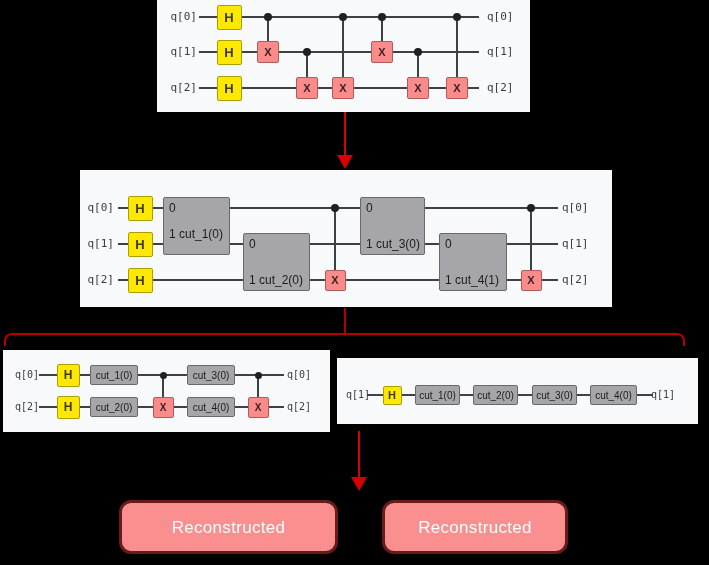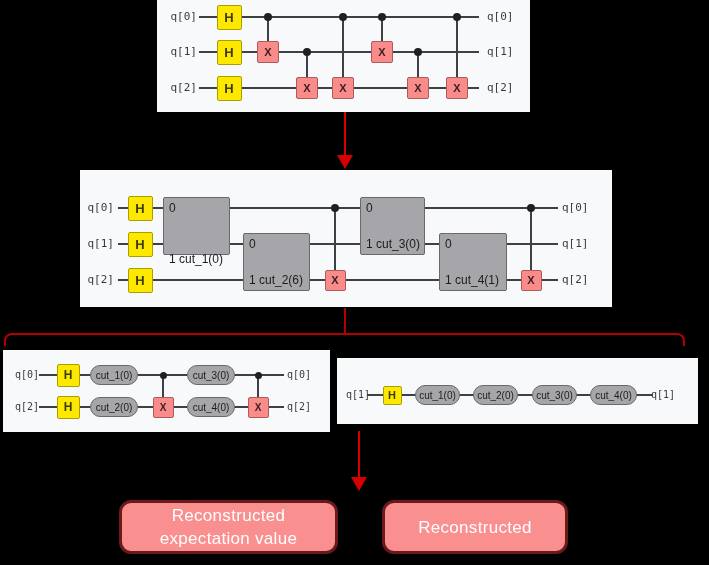--- a/index.html
+++ b/index.html
@@ -18,21 +18,21 @@
     position:absolute;display:flex;align-items:center;justify-content:center;
     box-sizing:border-box;border-radius:2px;font-weight:bold;
   }
   .gate-h{background:var(--hfill,#ffe800);border:1.5px solid #a8a000;color:#3c3c10;}
   .gate-x{background:var(--xfill,#f98b8b);border:1.5px solid #b05a5a;color:#402020;}
   .dot{position:absolute;border-radius:50%;background:#1f1f24;}
   .cutbox{
     position:absolute;background:var(--cutfill,#a6a6aa);border:1.5px solid #68686e;
     box-sizing:border-box;border-radius:2px;color:#1c1c1c;
   }
-  .cutbox.inline{display:flex;align-items:center;justify-content:center;border-radius:10px;}
+  .cutbox.inline{display:flex;align-items:center;justify-content:center;}
   .port{position:absolute;left:5px;white-space:nowrap;}
   .arrow-line{position:absolute;width:2px;background:var(--arrow,#d60000);}
   .arrow-head{
     position:absolute;width:0;height:0;
     border-left:8px solid transparent;border-right:8px solid transparent;
     border-top:14px solid var(--arrow,#d60000);
   }
   .bracket{
     position:absolute;left:4px;top:333px;width:681px;height:13px;
     border-top:2px solid var(--bracket,#b40000);
@@ -99,25 +99,25 @@
         <div class="qlabel" style="text-align: right; font-size: 11px; left: 2px; top: 68px; width: 32px;">q[1]</div>
         <div class="qlabel" style="font-size: 11px; left: 482px; top: 68px; width: 32px;">q[1]</div>
         <div class="wire" style="left: 38px; top: 109px; width: 440px;"></div>
         <div class="qlabel" style="text-align: right; font-size: 11px; left: 2px; top: 104px; width: 32px;">q[2]</div>
         <div class="qlabel" style="font-size: 11px; left: 482px; top: 104px; width: 32px;">q[2]</div>
         <div class="gate gate-h" style="font-size: 13px; left: 47.5px; top: 25.5px; width: 25px; height: 25px;">H</div>
         <div class="gate gate-h" style="font-size: 13px; left: 47.5px; top: 61.5px; width: 25px; height: 25px;">H</div>
         <div class="gate gate-h" style="font-size: 13px; left: 47.5px; top: 97.5px; width: 25px; height: 25px;">H</div>
         <div class="cutbox" style="font-size: 12px; left: 83px; top: 27px; width: 67px; height: 58px;">
           <div class="port" style="top: 3px;">0</div>
-          <div class="port" style="top: 54px; text-align: center;">1 cut_1(0)</div>
+          <div class="port" style="top: 29px; text-align: center;">1 cut_1(0)</div>
         </div>
         <div class="cutbox" style="font-size: 12px; left: 163px; top: 63px; width: 67px; height: 58px;">
           <div class="port" style="top: 3px;">0</div>
-          <div class="port" style="top: 39px;">1 cut_2(6)</div>
+          <div class="port" style="top: 39px;">1 cut_2(0)</div>
         </div>
         <div class="vline" style="left: 254px; top: 38px; height: 72px;"></div>
         <div class="dot" style="left: 251px; top: 34px; width: 8px; height: 8px;"></div>
         <div class="gate gate-x" style="font-size: 11px; left: 244.5px; top: 99.5px; width: 21px; height: 21px;">X</div>
         <div class="cutbox" style="font-size: 12px; left: 280px; top: 27px; width: 65px; height: 58px;">
           <div class="port" style="top: 3px;">0</div>
           <div class="port" style="top: 39px;">1 cut_3(0)</div>
         </div>
         <div class="cutbox" style="font-size: 12px; left: 359px; top: 63px; width: 68px; height: 58px;">
           <div class="port" style="top: 3px;">0</div>
@@ -163,18 +163,17 @@
   <div class="arrow-head" id="arrow-top-head"></div>
 
   <div class="bracket-stem"></div>
   <div class="bracket"></div>
 
   <div class="arrow-line" id="arrow-bottom-line"></div>
   <div class="arrow-head" id="arrow-bottom-head"></div>
 
   <div class="result-box" id="result-expectation">
     <div>Reconstructed</div>
-    <div>expectation value</div>
   </div>
   <div class="result-box" id="result-statevector">
     <div>Reconstructed</div>
   </div>
 </div>
 
 </body></html>

